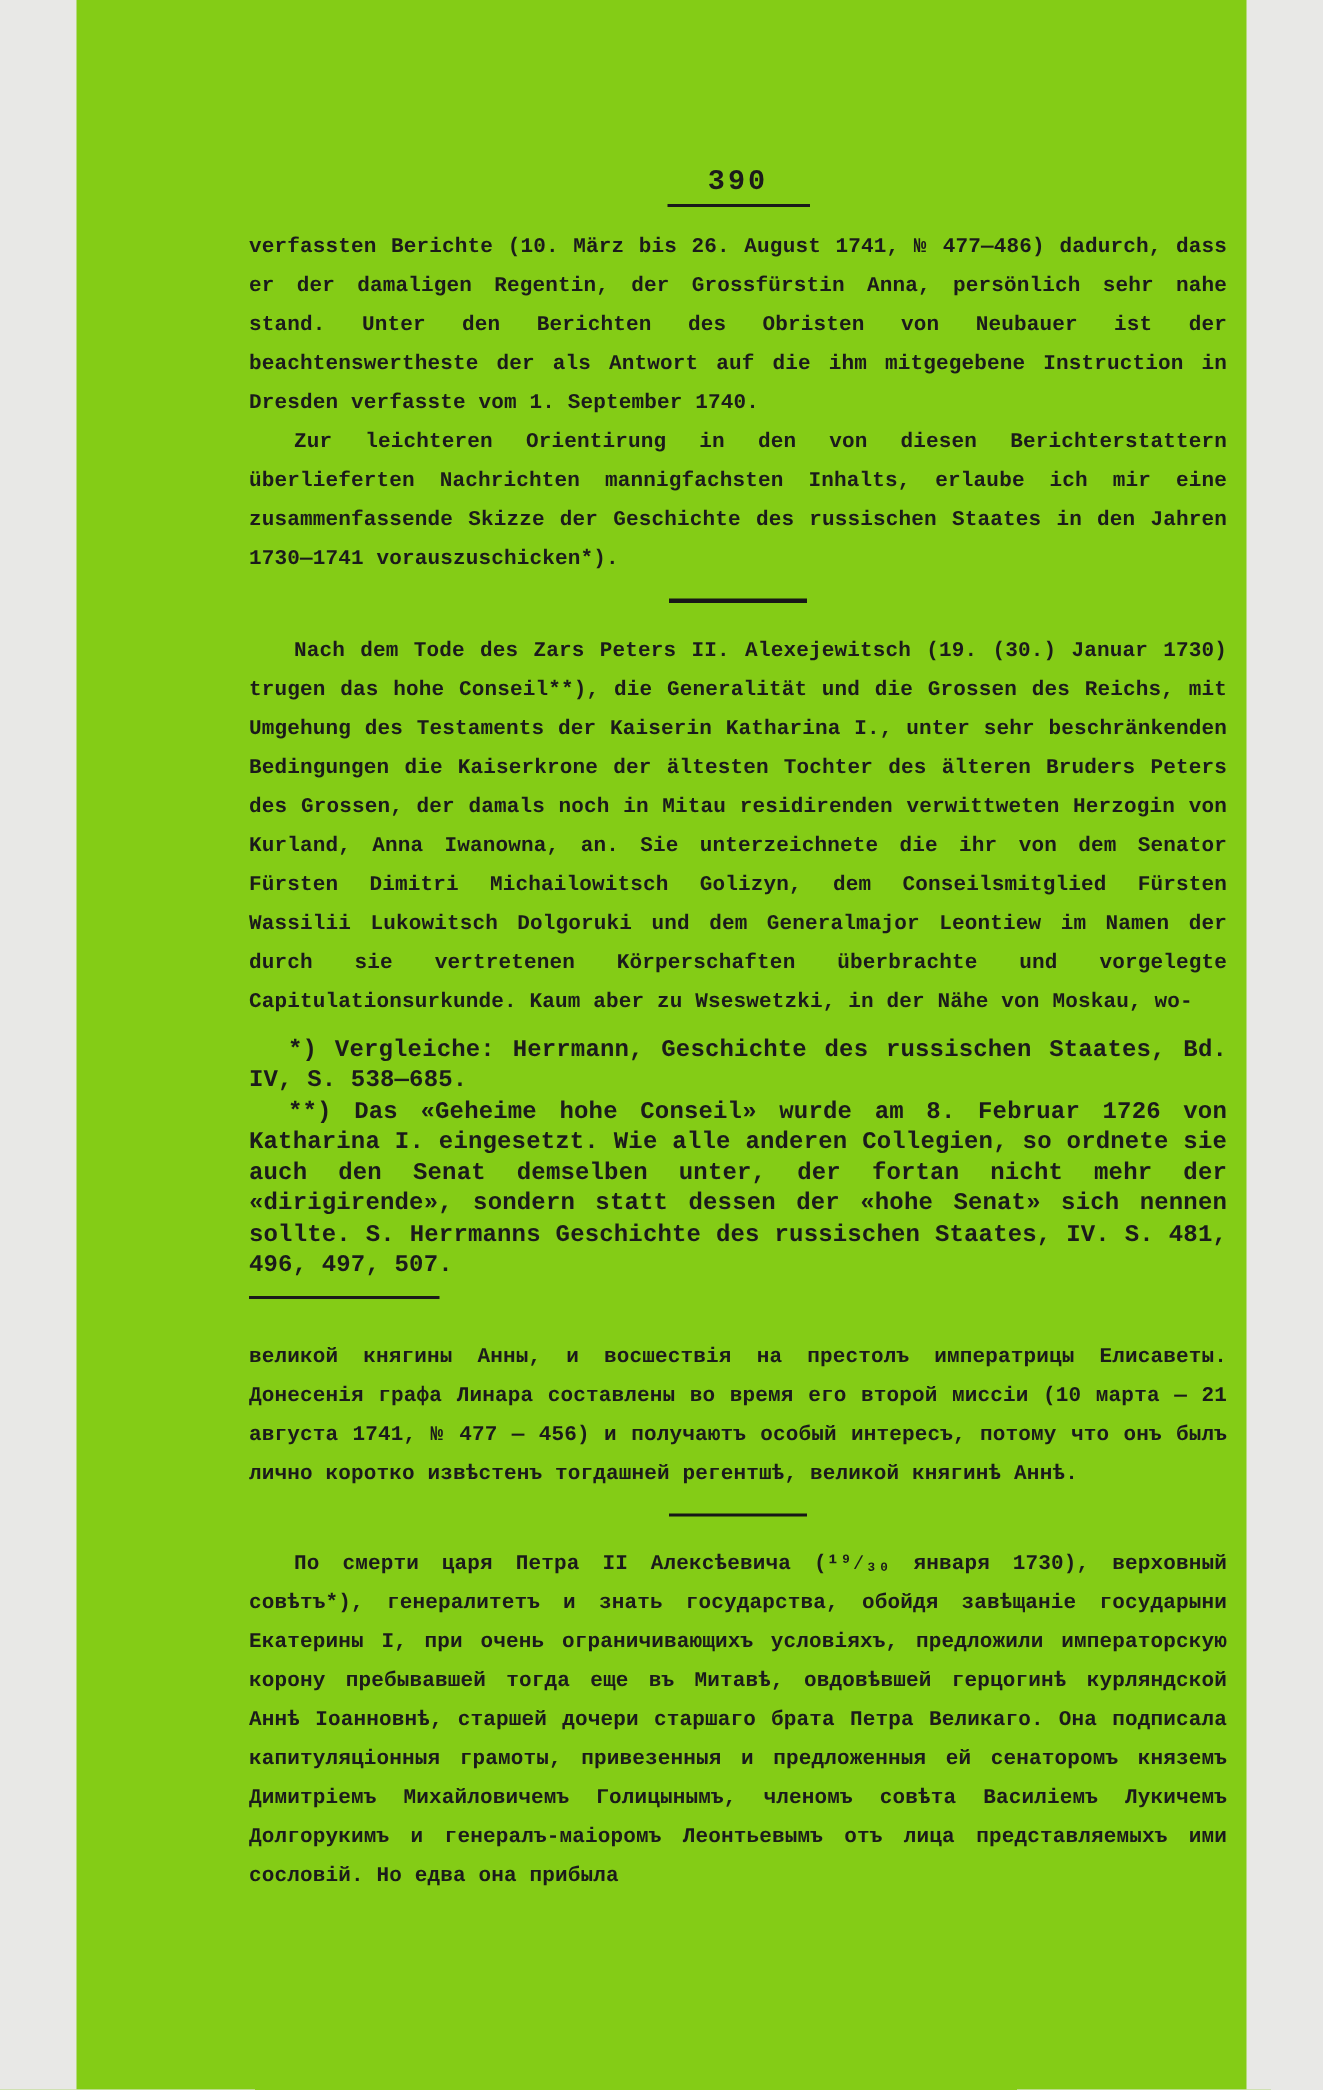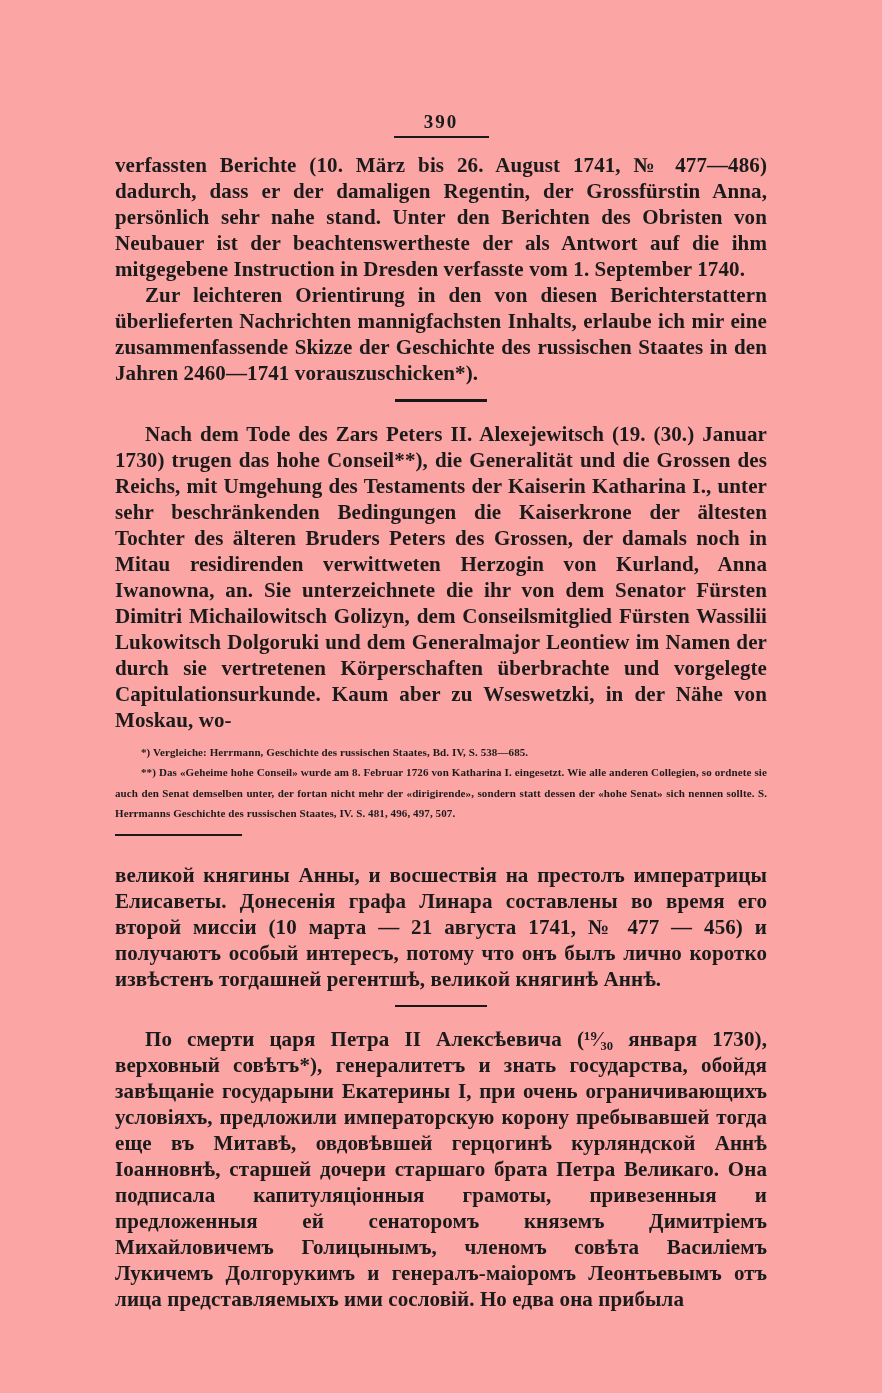--- a/index.html
+++ b/index.html
@@ -2,26 +2,26 @@
 <html><head>
 <meta charset="utf-8">
 <style>
   html, body {
     margin: 0;
     padding: 0;
     background: #e8e8e6;
   }
   .page {
     position: relative;
-    width: 882px;
+    width: 780px;
     height: 1393px;
     margin: 0 auto;
-    background: #fca5a5;
+    background: #84cc16;
     color: #1b1b1b;
-    font-family: Liberation Serif, serif;
+    font-family: Liberation Mono, monospace;
     overflow: hidden;
     box-sizing: border-box;
   }
   .content {
     width: 652px;
     margin-left: 115px;
     padding-top: 112px;
     box-sizing: border-box;
   }
   .page-header {
@@ -37,39 +37,39 @@
     padding: 0 4px 5px 4px;
   }
   .page-number-rule {
     width: 95px;
     height: 2px;
     background: #1a1a1a;
     margin: 0 auto;
   }
   .para {
     margin: 0;
-    font-size: 21px;
+    font-size: 14px;
     line-height: 26px;
     font-weight: 700;
     text-align: justify;
     letter-spacing: 0.1px;
   }
   .para.indent { text-indent: 30px; }
   .divider {
     width: 92px;
     height: 2.5px;
     background: #171717;
     margin: 13px auto 19px auto;
   }
   .footnotes {
     margin-top: 9px;
   }
   .footnote {
     margin: 0;
-    font-size: 11px;
+    font-size: 16px;
     line-height: 20.5px;
     font-weight: 700;
     text-align: justify;
     text-indent: 26px;
     letter-spacing: 0.1px;
   }
   .footnote-end-rule {
     width: 127px;
     height: 2px;
     background: #1a1a1a;
@@ -85,21 +85,21 @@
 
     <div class="page-header">
       <div>
         <span class="page-number">390</span>
       </div>
       <div class="page-number-rule"></div>
     </div>
 
     <section>
       <p class="para">verfassten Berichte (10. März bis 26. August 1741, № 477—486) dadurch, dass er der damaligen Regentin, der Grossfürstin Anna, persönlich sehr nahe stand. Unter den Berichten des Obristen von Neubauer ist der beachtenswertheste der als Antwort auf die ihm mitgegebene Instruction in Dresden verfasste vom 1. September 1740.</p>
-      <p class="para indent">Zur leichteren Orientirung in den von diesen Berichterstattern überlieferten Nachrichten mannigfachsten Inhalts, erlaube ich mir eine zusammenfassende Skizze der Geschichte des russischen Staates in den Jahren 2460—1741 vorauszuschicken*).</p>
+      <p class="para indent">Zur leichteren Orientirung in den von diesen Berichterstattern überlieferten Nachrichten mannigfachsten Inhalts, erlaube ich mir eine zusammenfassende Skizze der Geschichte des russischen Staates in den Jahren 1730—1741 vorauszuschicken*).</p>
 
       <div class="divider"></div>
 
       <p class="para indent">Nach dem Tode des Zars Peters II. Alexejewitsch (19. (30.) Januar 1730) trugen das hohe Conseil**), die Generalität und die Grossen des Reichs, mit Umgehung des Testaments der Kaiserin Katharina I., unter sehr beschränkenden Bedingungen die Kaiserkrone der ältesten Tochter des älteren Bruders Peters des Grossen, der damals noch in Mitau residirenden verwittweten Herzogin von Kurland, Anna Iwanowna, an. Sie unterzeichnete die ihr von dem Senator Fürsten Dimitri Michailowitsch Golizyn, dem Conseilsmitglied Fürsten Wassilii Lukowitsch Dolgoruki und dem Generalmajor Leontiew im Namen der durch sie vertretenen Körperschaften überbrachte und vorgelegte Capitulationsurkunde. Kaum aber zu Wseswetzki, in der Nähe von Moskau, wo-</p>
 
       <div class="footnotes">
         <p class="footnote">*) Vergleiche: Herrmann, Geschichte des russischen Staates, Bd. IV, S. 538—685.</p>
         <p class="footnote">**) Das «Geheime hohe Conseil» wurde am 8. Februar 1726 von Katharina I. eingesetzt. Wie alle anderen Collegien, so ordnete sie auch den Senat demselben unter, der fortan nicht mehr der «dirigirende», sondern statt dessen der «hohe Senat» sich nennen sollte. S. Herrmanns Geschichte des russischen Staates, IV. S. 481, 496, 497, 507.</p>
       </div>
 

